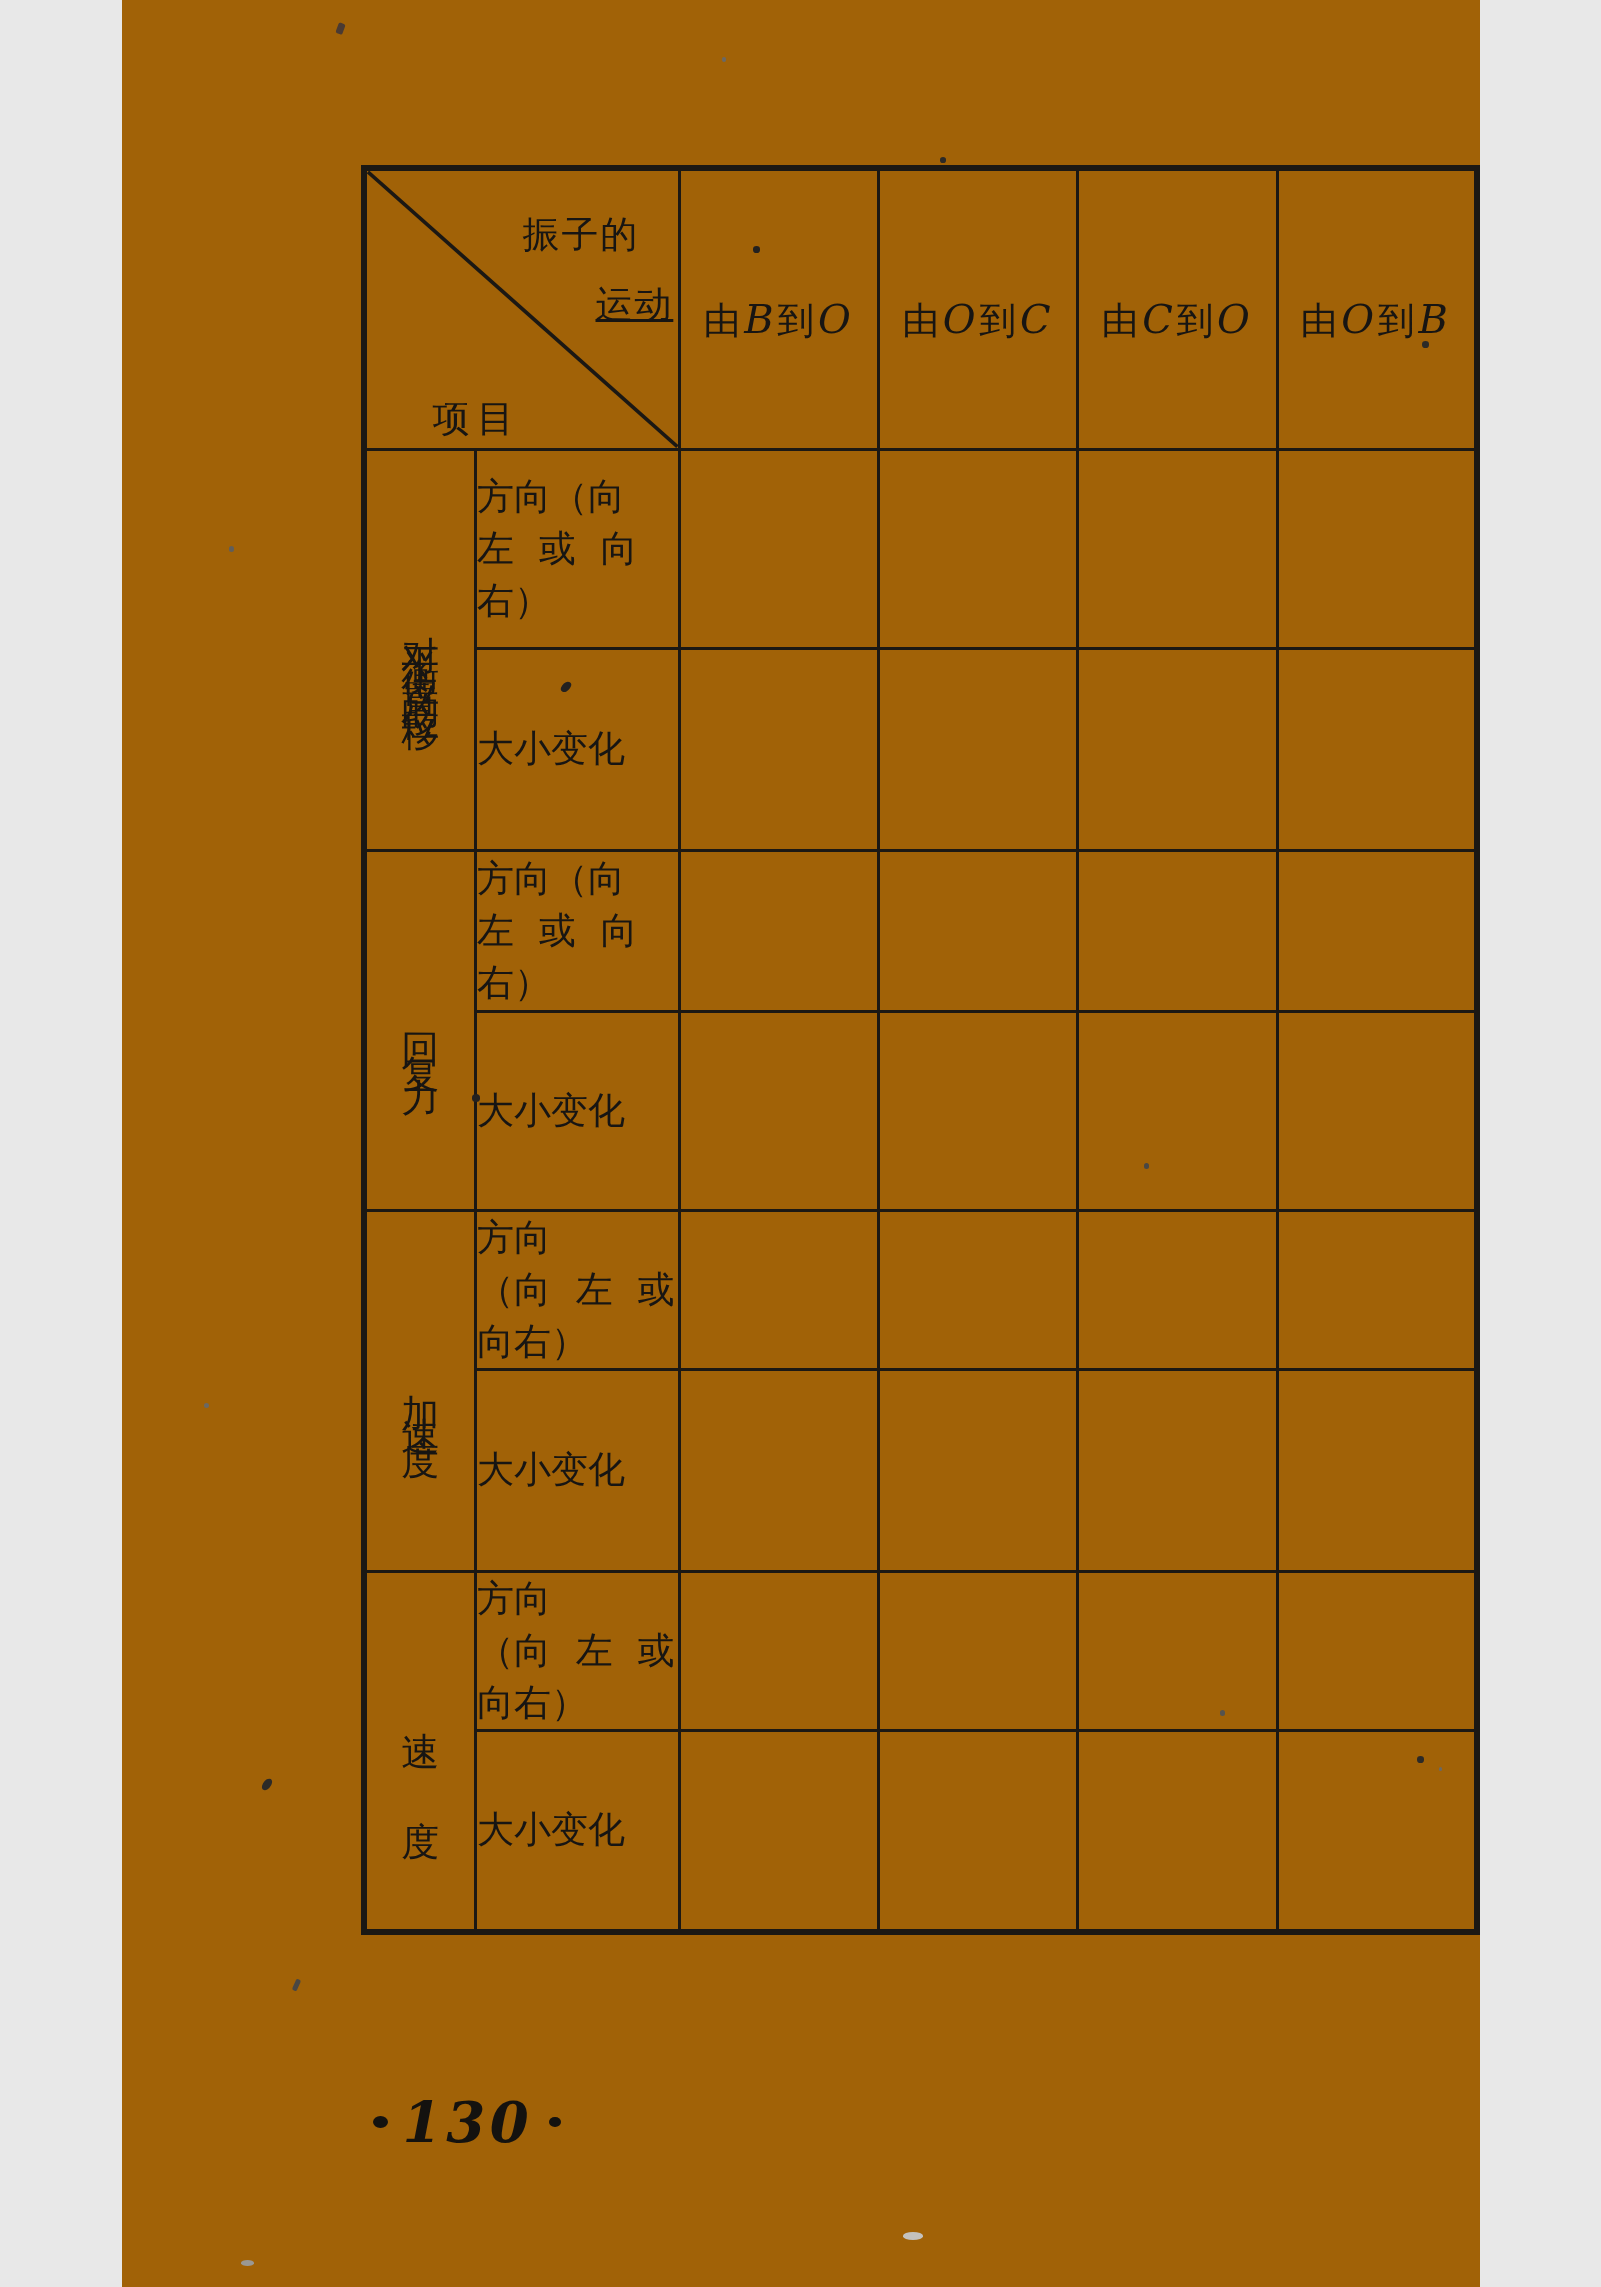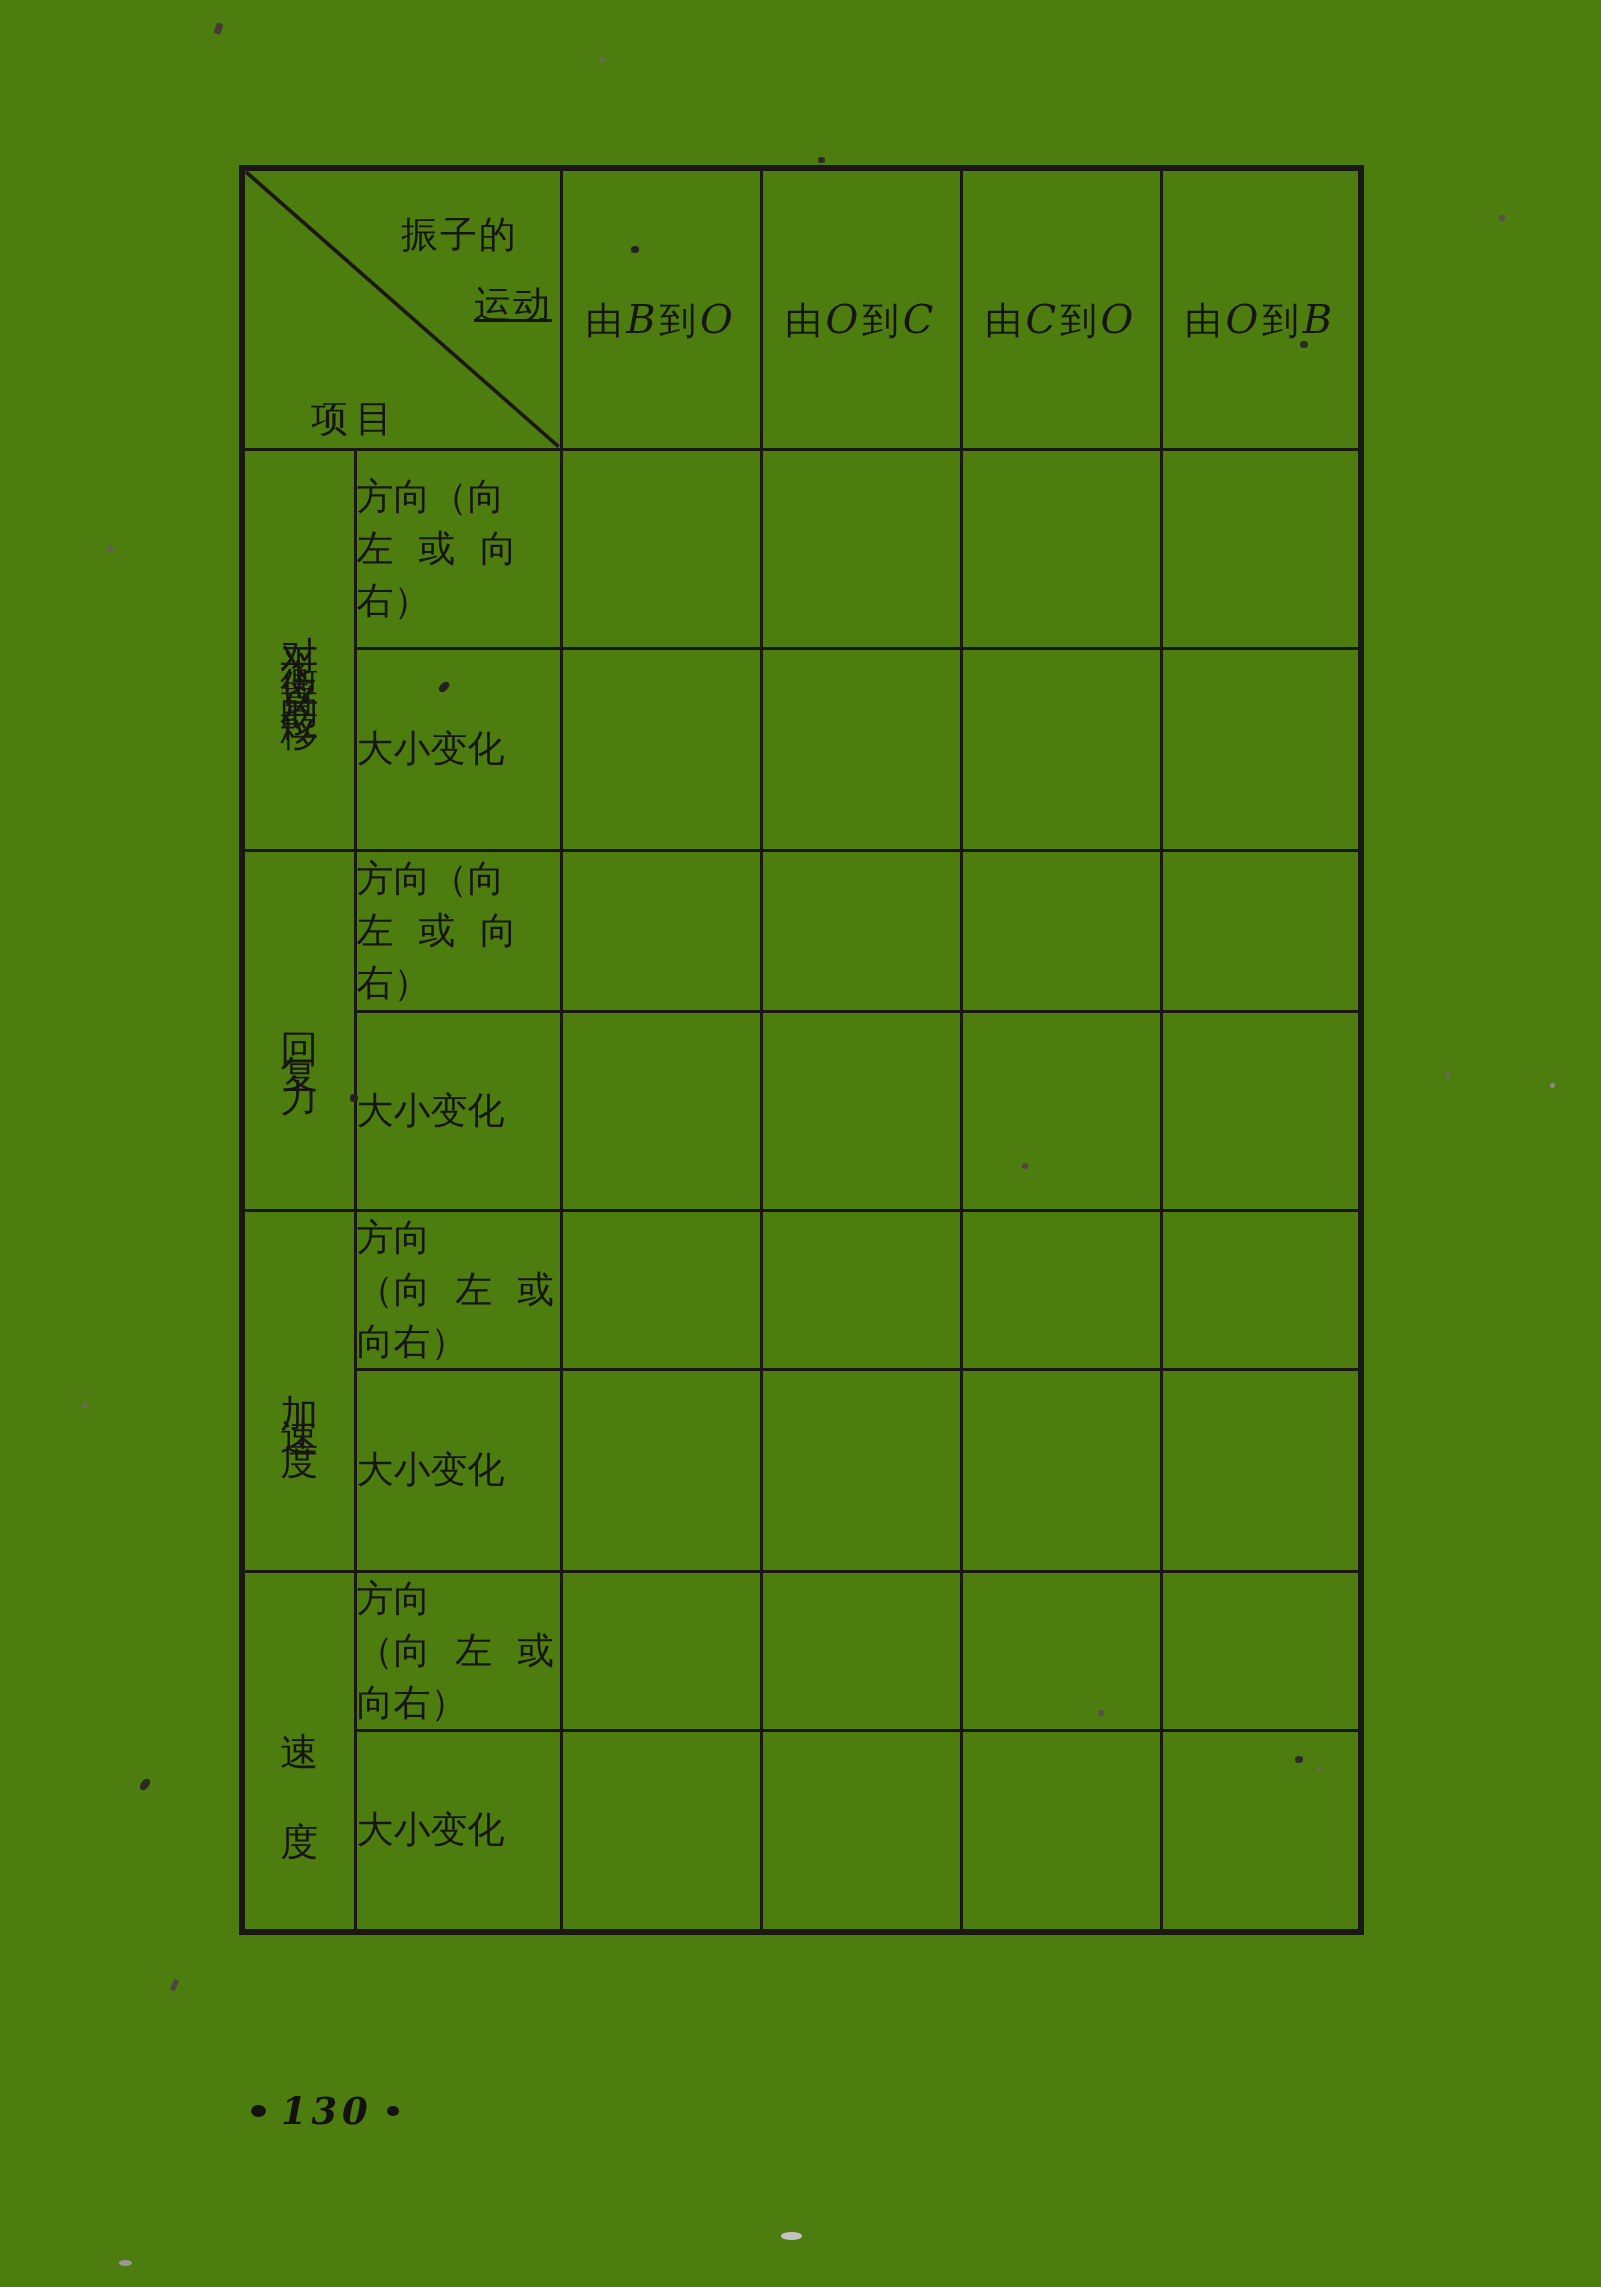--- a/index.html
+++ b/index.html
@@ -1,21 +1,21 @@
 <!DOCTYPE html>
 <html style="font-size:15px"><head>
 <meta charset="utf-8">
 <style>
   * { box-sizing: border-box; }
   html, body { margin: 0; padding: 0; background: #e8e8e8; }
   .page {
     position: relative;
-    width: 1601px; height: 2288px;
+    width: 1358px; height: 2288px;
     margin: 0 auto;
-    background: #4d7c0f;
+    background: #a16207;
     overflow: hidden;
     font-family: "DejaVu Sans", sans-serif;
     color: #171513;
   }
 
   
   table.grid {
     position: absolute;
     left: 239px; top: 165px;
     border-collapse: collapse;
@@ -71,21 +71,21 @@
     margin-top: 47px;
   }
 
   
   .pagenum {
     position: absolute;
     left: 251px; top: 2089px;
     display: flex; align-items: center; gap: 15px;
     font-family: "DejaVu Serif", serif;
     font-style: italic; font-weight: 700;
-    font-size: 37px; letter-spacing: 4.7px;
+    font-size: 56px; letter-spacing: 4.7px;
     color: #14120f;
   }
   .pagenum .dot { width: 15px; height: 12px; border-radius: 50%; background: #14120f; flex: 0 0 auto; }
   .pagenum .dot.small { width: 12px; height: 10.3px; }
 
   
   .speck { position: absolute; background: #454341; border-radius: 50%; }
 </style>
 </head>
 <body>

